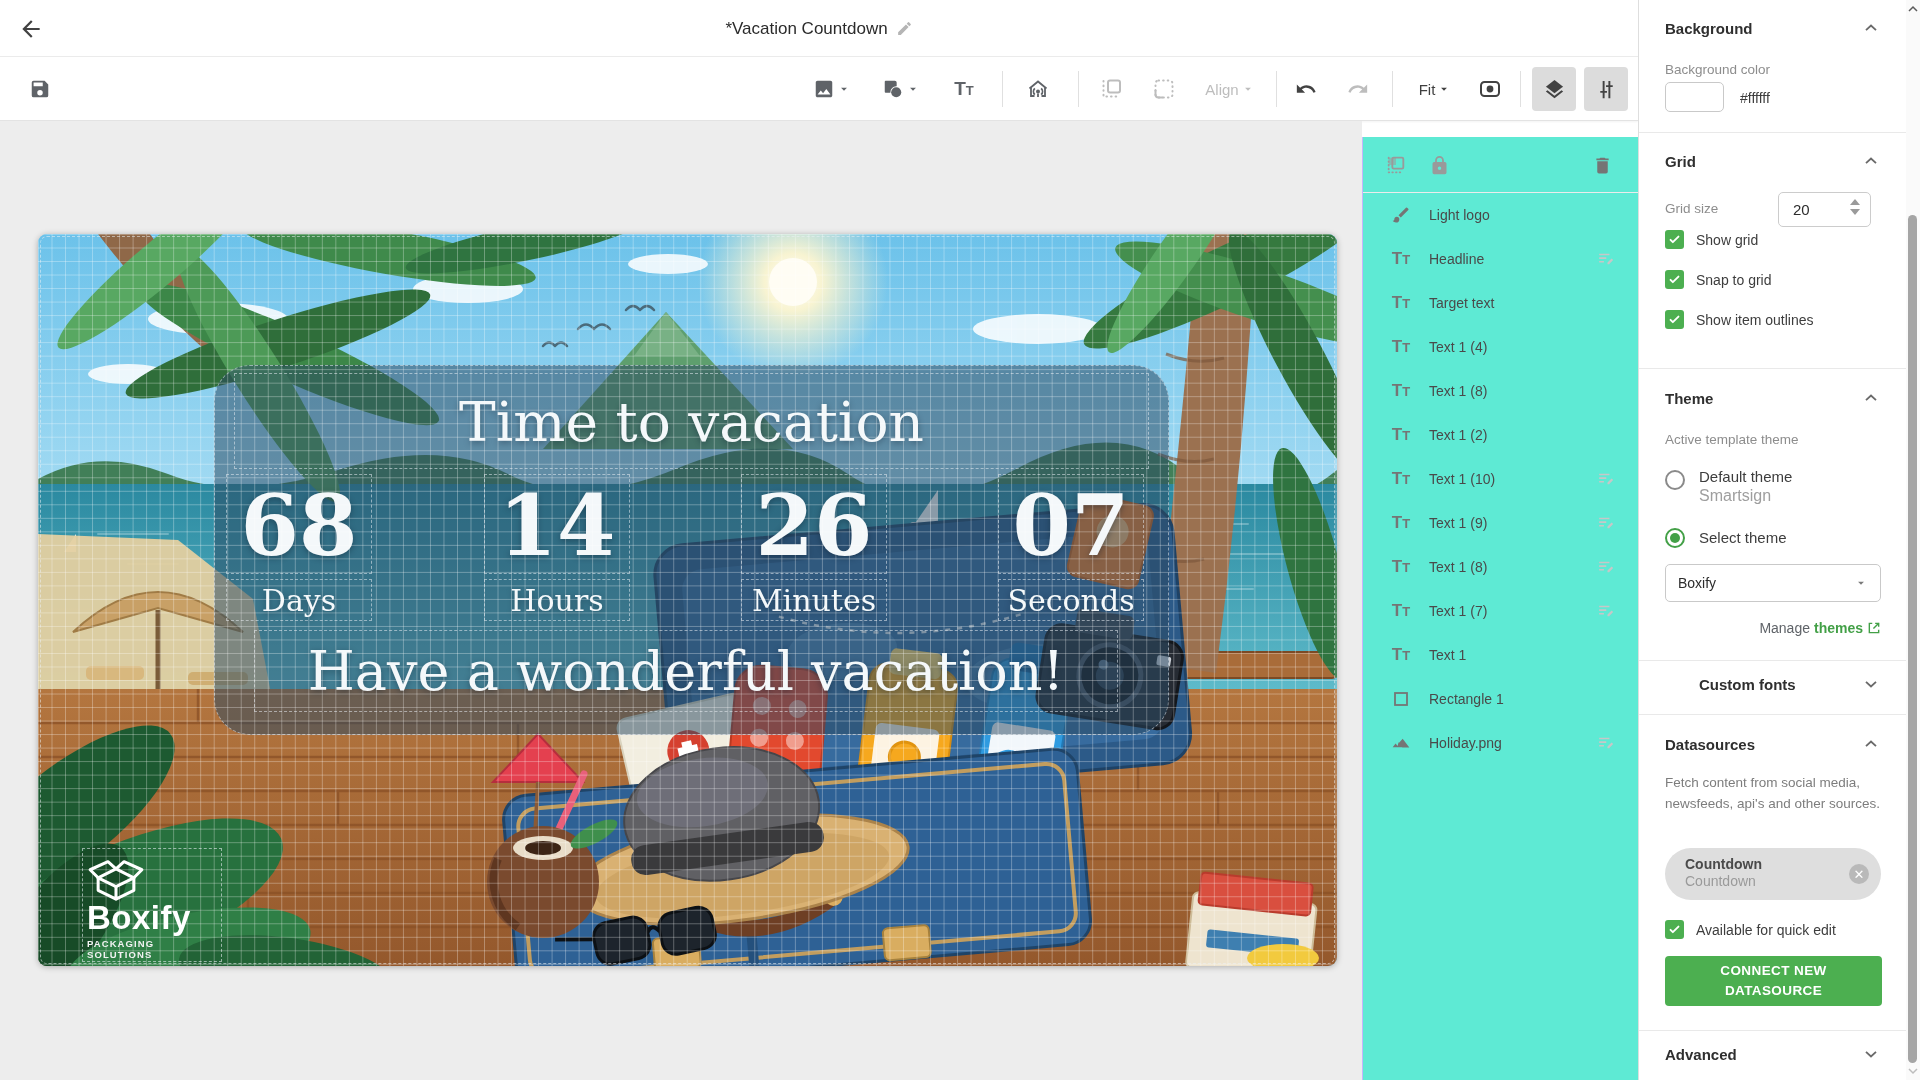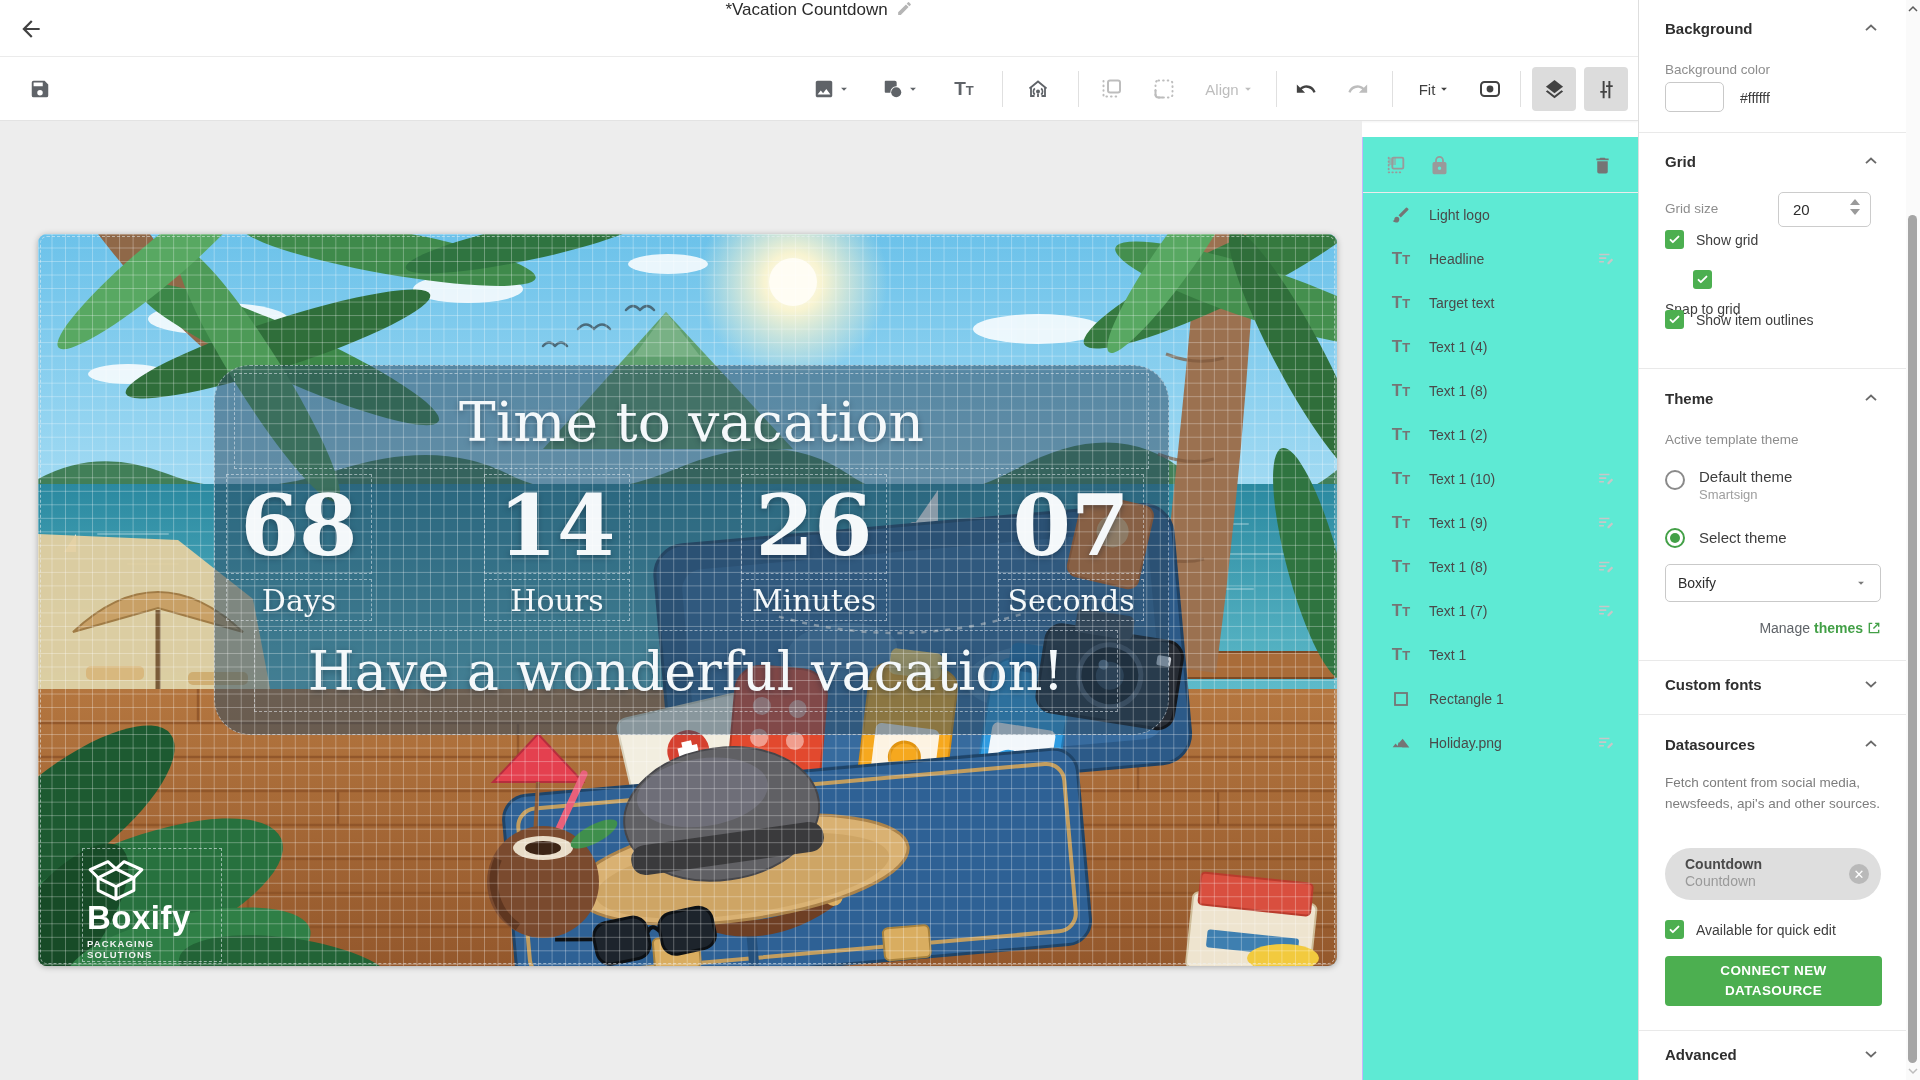--- a/index.html
+++ b/index.html
@@ -5,21 +5,21 @@
   * { margin:0; padding:0; box-sizing:border-box; }
   html,body { width:1920px; height:1080px; overflow:hidden; background:#fff;
     font-family:"Liberation Sans", sans-serif; }
   .app { position:relative; width:1920px; height:1080px; }
 
   
   .main { position:absolute; left:0; top:0; width:1638px; height:1080px; }
 
   .appbar { position:relative; height:57px; background:#fff; border-bottom:1px solid #ebebeb; }
   .back-btn { position:absolute; left:18px; top:13px; width:32px; height:32px; border:none; background:none; cursor:pointer; color:#424242; }
-  .title-wrap { position:absolute; left:0; right:0; top:0; height:57px; display:flex; align-items:flex-start; justify-content:center; gap:8px; }
+  .title-wrap { position:absolute; left:0; right:0; top:0; height:57px; display:flex; align-items:center; justify-content:center; gap:8px; }
   .doc-title { font-size:17px; font-weight:500; color:#2b2b2b; }
   .pencil { color:#b5b5b5; }
 
   .toolbar { position:relative; height:64px; background:#fff; border-bottom:1px solid #e3e3e3; box-shadow:0 1px 2px rgba(0,0,0,.05); }
   .tbtn { position:absolute; top:10px; height:44px; display:flex; align-items:center; justify-content:center; border:none; background:none; cursor:pointer; color:#5f6368; gap:2px; }
   .tbtn.disabled { color:#bdbdbd; cursor:default; }
   .tbtn.active-bg { background:#dcdcdc; border-radius:4px; width:44px; color:#424242; }
   .tdiv { position:absolute; top:14px; width:1px; height:36px; background:#e0e0e0; }
   .tlabel { font-size:15px; }
   .tt-glyph { font-weight:700; font-size:19px; color:#5f6368; letter-spacing:0; }
@@ -70,21 +70,21 @@
   .num-input { position:absolute; width:93px; height:35px; border:1px solid #cccccc; border-radius:5px; font-size:15px; color:#2d2d2d; padding:0 26px 0 14px; font-family:"Liberation Sans",sans-serif; }
   .spin { position:absolute; width:14px; color:#9a9a9a; display:flex; flex-direction:column; gap:2px; cursor:pointer; }
   .cbrow { position:absolute; display:flex; align-items:center; gap:12px; cursor:pointer; }
   .cb { width:19px; height:19px; background:#4caf50; border-radius:3px; display:flex; align-items:center; justify-content:center; flex:0 0 19px; }
   .cb-label { font-size:14px; color:#3d3d3d; }
   .radio-row { position:absolute; display:flex; gap:14px; cursor:pointer; }
   .radio { width:20px; height:20px; border-radius:50%; border:2px solid #8a8a8a; flex:0 0 20px; position:relative; margin-top:2px; }
   .radio.sel { border-color:#43a047; }
   .radio.sel::after { content:""; position:absolute; left:3px; top:3px; width:10px; height:10px; border-radius:50%; background:#43a047; }
   .r-main { font-size:15px; color:#3d3d3d; }
-  .r-sub { font-size:13px; color:#9e9e9e; margin-top:2px; }
+  .r-sub { font-size:16px; color:#9e9e9e; margin-top:2px; }
   .select { position:absolute; width:216px; height:38px; border:1px solid #c9c9c9; border-radius:5px; display:flex; align-items:center; padding:0 12px; font-size:14px; color:#2d2d2d; cursor:pointer; }
   .select .car { margin-left:auto; color:#7a7a7a; }
   .manage { position:absolute; right:0; font-size:14px; color:#5f6368; display:flex; align-items:center; gap:4px; cursor:pointer; }
   .manage b { color:#43a047; font-weight:700; }
   .sb-par { position:absolute; font-size:13.5px; color:#7d7d7d; line-height:21px; width:216px; }
   .chip { position:absolute; width:216px; height:52px; background:#dedede; border-radius:26px; padding:8px 40px 8px 20px; cursor:pointer; }
   .chip-t { font-size:14px; font-weight:600; color:#4a4a4a; }
   .chip-s { font-size:14px; color:#9a9a9a; margin-top:1px; }
   .chip-x { position:absolute; right:12px; top:16px; width:20px; height:20px; border-radius:50%; background:#b9b9b9; color:#fff; display:flex; align-items:center; justify-content:center; font-size:13px; cursor:pointer; }
   .green-btn { position:absolute; width:217px; min-height:50px; background:#4caf50; border:none; border-radius:4px; color:#fff; font-size:13.5px; font-weight:700; letter-spacing:.4px; line-height:20px; padding:5px 26px; cursor:pointer; font-family:"Liberation Sans",sans-serif; }
@@ -634,21 +634,21 @@
           </svg>
       </span>
       <div class="cbrow" style="top:230px;">
         <span class="cb">
             <svg width="13" height="13" viewBox="0 0 18 18" fill="none" stroke="#fff" stroke-width="2.6" stroke-linecap="round" stroke-linejoin="round">
               <path d="m3.5 9.5 3.2 3.2L14.5 5"></path>
             </svg>
           </span>
         <span class="cb-label">Show grid</span>
       </div>
-      <div class="cbrow" style="top:270px;flex-direction:column;">
+      <div class="cbrow" style="top:270px;">
         <span class="cb">
             <svg width="13" height="13" viewBox="0 0 18 18" fill="none" stroke="#fff" stroke-width="2.6" stroke-linecap="round" stroke-linejoin="round">
               <path d="m3.5 9.5 3.2 3.2L14.5 5"></path>
             </svg>
           </span>
         <span class="cb-label">Snap to grid</span>
       </div>
       <div class="cbrow" style="top:310px;">
         <span class="cb">
             <svg width="13" height="13" viewBox="0 0 18 18" fill="none" stroke="#fff" stroke-width="2.6" stroke-linecap="round" stroke-linejoin="round">
@@ -689,21 +689,21 @@
         <span>Manage</span>
         <b>themes</b>
         <svg width="14" height="14" viewBox="0 0 24 24" fill="none" stroke="#43a047" stroke-width="2.4">
             <path d="M9 4H4v16h16v-5"></path>
             <path d="M14 4h6v6"></path>
             <path d="M20 4 11 13"></path>
           </svg>
       </div>
       <div class="sb-div" style="top:660px;left:-26px;"></div>
 
-      <div class="sb-h" style="top:676px;">Custom fonts</div>
+      <div class="sb-h" style="top:676px;margin-left:34px;">Custom fonts</div>
       <button class="sb-chev" style="top:674px;right:0;">
           <svg width="20" height="20" viewBox="0 0 24 24" fill="none" stroke="currentColor" stroke-width="2.2">
             <path d="m6 9.5 6 5.5 6-5.5"></path>
           </svg>
         </button>
       <div class="sb-div" style="top:714px;left:-26px;"></div>
 
       <div class="sb-h" style="top:736px;">Datasources</div>
       <button class="sb-chev" style="top:734px;right:0;">
           <svg width="20" height="20" viewBox="0 0 24 24" fill="none" stroke="currentColor" stroke-width="2.2">

